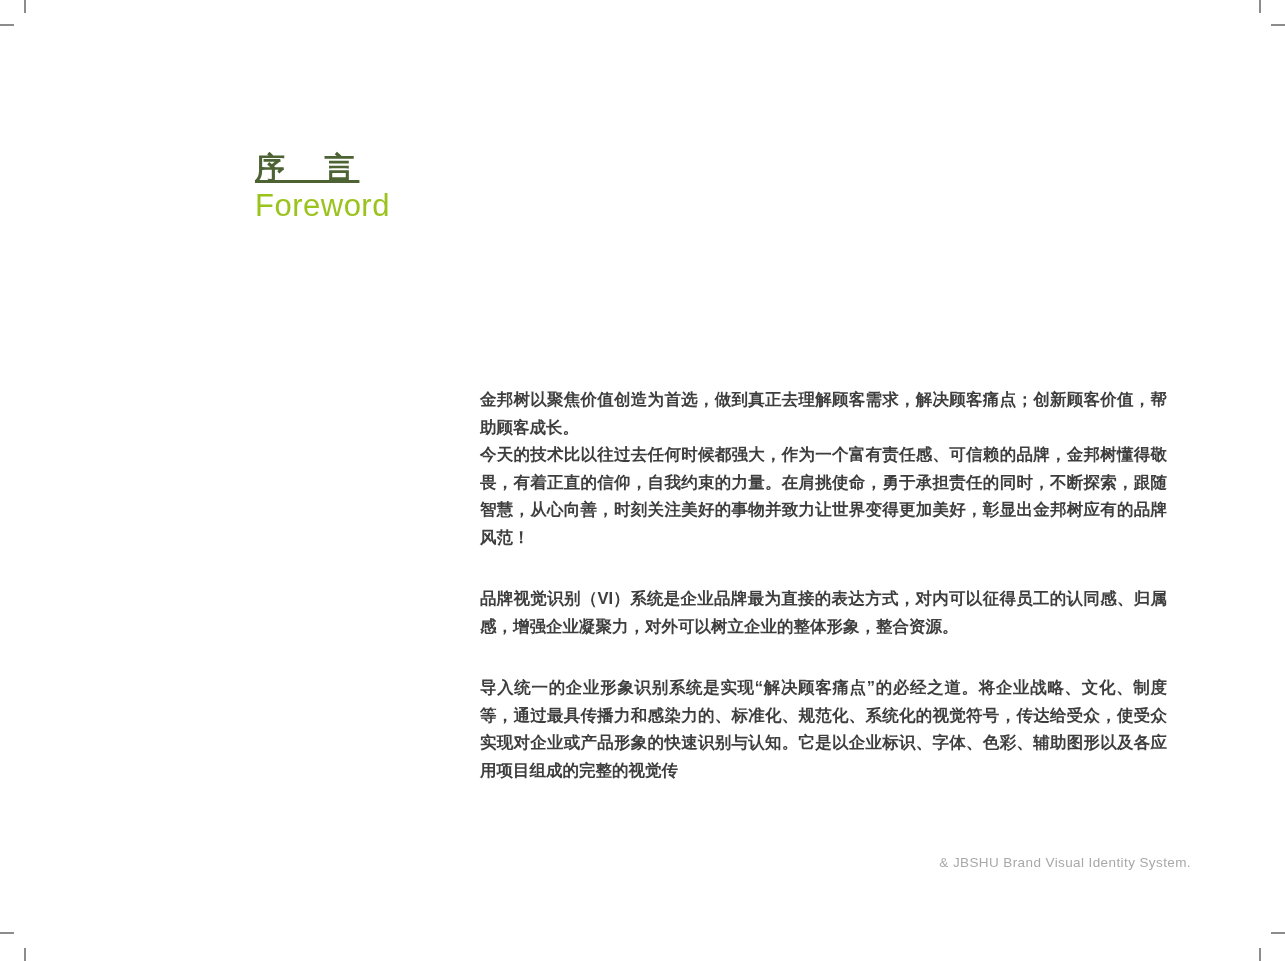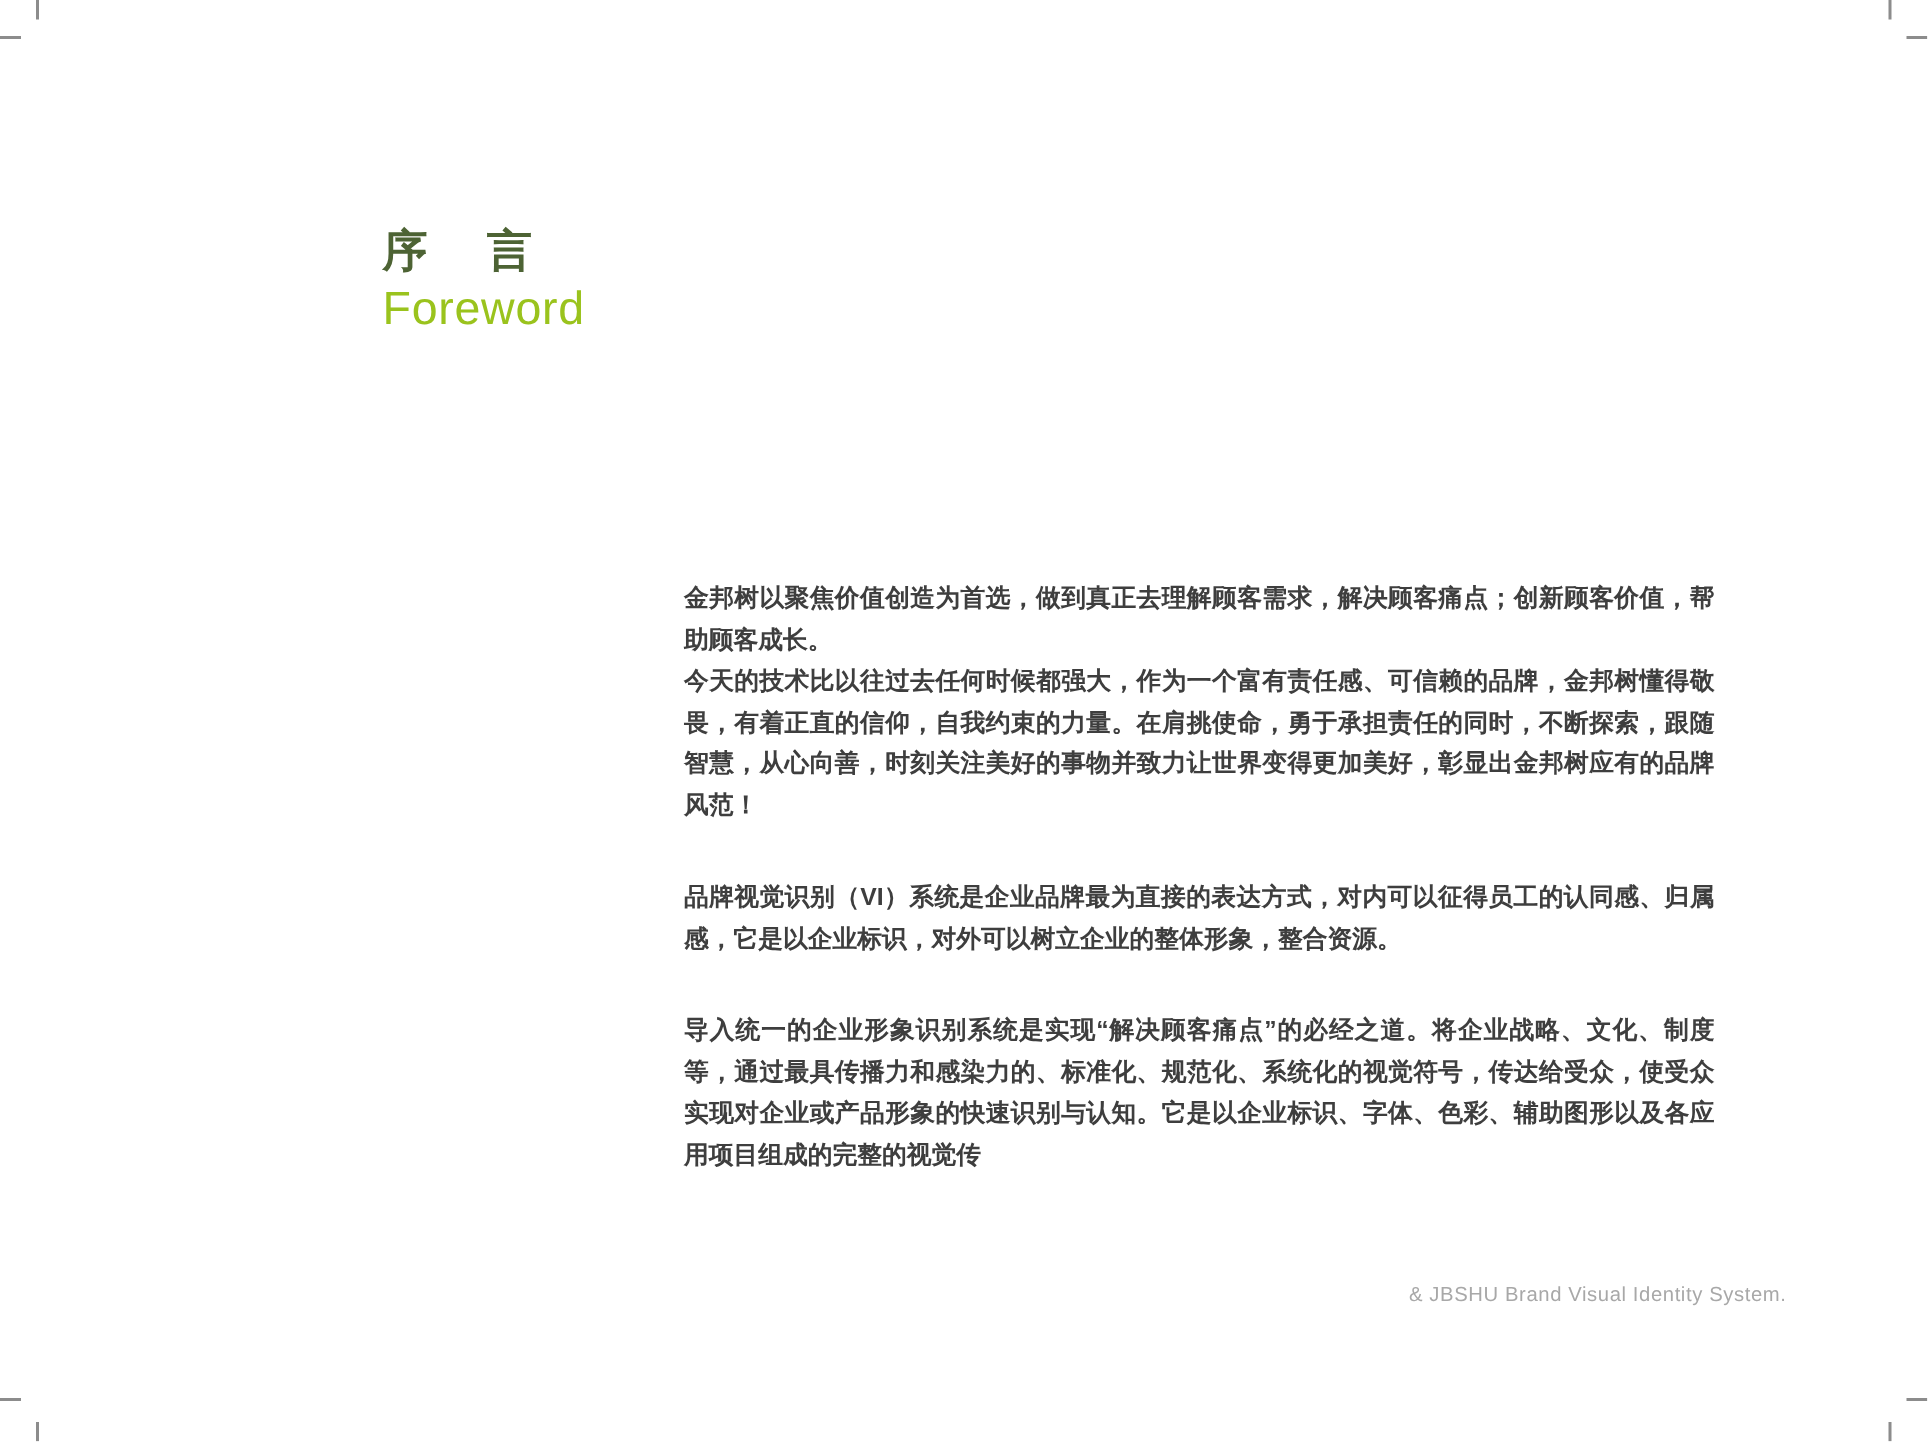--- a/index.html
+++ b/index.html
@@ -37,33 +37,34 @@
     position:absolute;
     left:255px;
     top:150px;
   }
   .title-cn{
     font-size:30px;
     font-weight:bold;
     letter-spacing:0.16em;
     color:var(--title-cn,#4d6334);
     line-height:1.2;
+    text-decoration:underline;
   }
   .title-en{
     margin-top:3px;
     font-size:31px;
     font-weight:normal;
     letter-spacing:0.5px;
     color:var(--title-en,#9ac31d);
     line-height:1.1;
   }
   
   .body-text{
     position:absolute;
-    left:456px;
+    left:480px;
     top:386px;
     width:687px;
   }
   .body-text p{
     font-size:16.5px;
     line-height:27.5px;
     font-weight:bold;
     color:var(--body-text,#3e3e3e);
     text-align:justify;
     white-space:pre-line;
@@ -97,19 +98,19 @@
   <div class="mark h br-h"></div>
 
   <div class="title-block">
     <div class="title-cn">序　言</div>
     <div class="title-en">Foreword</div>
   </div>
 
   <div class="body-text">
     <p>金邦树以聚焦价值创造为首选，做到真正去理解顾客需求，解决顾客痛点；创新顾客价值，帮助顾客成长。
 今天的技术比以往过去任何时候都强大，作为一个富有责任感、可信赖的品牌，金邦树懂得敬畏，有着正直的信仰，自我约束的力量。在肩挑使命，勇于承担责任的同时，不断探索，跟随智慧，从心向善，时刻关注美好的事物并致力让世界变得更加美好，彰显出金邦树应有的品牌风范！</p>
-    <p>品牌视觉识别（VI）系统是企业品牌最为直接的表达方式，对内可以征得员工的认同感、归属感，它是以企业标识，对外可以树立企业的整体形象，整合资源。</p>
+    <p>品牌视觉识别（VI）系统是企业品牌最为直接的表达方式，对内可以征得员工的认同感、归属感，增强企业凝聚力，对外可以树立企业的整体形象，整合资源。</p>
     <p>导入统一的企业形象识别系统是实现“解决顾客痛点”的必经之道。将企业战略、文化、制度等，通过最具传播力和感染力的、标准化、规范化、系统化的视觉符号，传达给受众，使受众实现对企业或产品形象的快速识别与认知。它是以企业标识、字体、色彩、辅助图形以及各应用项目组成的完整的视觉传</p>
   </div>
 
   <div class="footer">&amp; JBSHU Brand Visual Identity System.</div>
 
 </div>
 
 </body></html>

